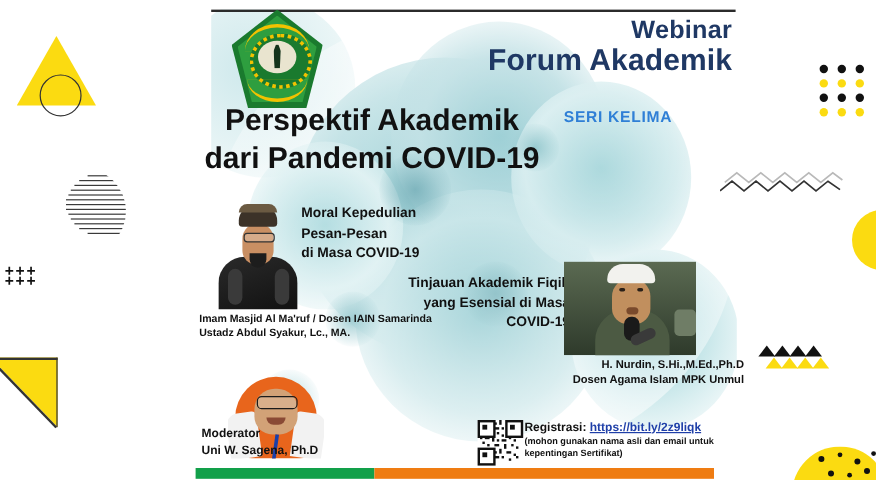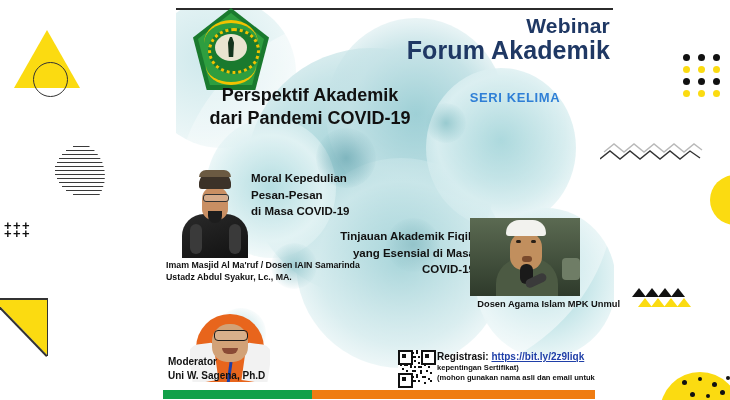--- a/index.html
+++ b/index.html
@@ -45,21 +45,21 @@
      font-size:21px;font-weight:700;color:#1f3864;letter-spacing:.2px;}
   .forum{position:absolute;left:368px;top:36px;width:242px;text-align:right;
      font-size:25px;font-weight:700;color:#1f3864;letter-spacing:.1px;}
   .datetime{position:absolute;left:368px;top:62px;width:242px;text-align:right;
      font-size:11.5px;font-weight:700;color:#111;}
   .seri{position:absolute;left:420px;top:90px;width:190px;text-align:center;
      font-size:13px;font-weight:700;color:#2f7fd6;letter-spacing:.6px;}
 
   
   .title{position:absolute;left:150px;top:84px;width:320px;text-align:center;z-index:4;
-     font-size:18px;font-weight:700;color:#111;line-height:1.28;}
+     font-size:25px;font-weight:700;color:#111;line-height:1.28;}
 
   
   .sp1-photo{position:absolute;left:182px;top:166px;width:66px;height:92px;z-index:4;overflow:hidden;}
   .sp1-cap{position:absolute;left:166px;top:260px;width:215px;z-index:4;
      font-size:8.8px;font-weight:700;color:#111;line-height:1.32;}
   .sp1-topic{position:absolute;left:251px;top:170px;width:160px;z-index:4;
      font-size:11.5px;font-weight:700;color:#111;line-height:1.45;}
 
   
   .sp2-photo{position:absolute;left:470px;top:218px;width:110px;height:78px;z-index:4;overflow:hidden;}
@@ -248,20 +248,21 @@
     <div class="ph" style="left:40px;top:14px;width:32px;height:38px;background:#c18f5e;border-radius:15px 15px 13px 13px;"></div>
     <div class="ph" style="left:36px;top:2px;width:40px;height:16px;background:#f2f2ee;border-radius:18px 18px 4px 4px;"></div>
     <div class="ph" style="left:46px;top:22px;width:5px;height:3px;background:#2a2018;border-radius:2px;"></div>
     <div class="ph" style="left:61px;top:22px;width:5px;height:3px;background:#2a2018;border-radius:2px;"></div>
     <div class="ph" style="left:52px;top:38px;width:10px;height:6px;background:#7a4a2c;border-radius:3px;"></div>
     <div class="ph" style="left:50px;top:46px;width:13px;height:20px;background:#1a1a1a;border-radius:6px;"></div>
     <div class="ph" style="left:55px;top:58px;width:22px;height:9px;background:#3a3a3a;border-radius:5px;transform:rotate(-25deg);"></div>
     <div class="ph" style="left:92px;top:40px;width:18px;height:22px;background:#6f7d66;border-radius:4px;"></div>
   </div>
   <div class="sp2-cap">
+    <div>H. Nurdin, S.Hi.,M.Ed.,Ph.D</div>
     <div>Dosen Agama Islam MPK Unmul</div>
   </div>
 
   <div class="mod-photo">
     <div class="ph" style="left:6px;top:14px;width:68px;height:68px;background:#e8651c;border-radius:34px 34px 14px 14px;"></div>
     <div class="ph" style="left:0px;top:44px;width:26px;height:38px;background:#f2f2f2;border-radius:10px 4px 0 0;transform:rotate(-8deg);"></div>
     <div class="ph" style="left:54px;top:44px;width:26px;height:38px;background:#f2f2f2;border-radius:4px 10px 0 0;transform:rotate(8deg);"></div>
     <div class="ph" style="left:22px;top:24px;width:36px;height:38px;background:#d2a277;border-radius:17px 17px 15px 15px;"></div>
     <div class="ph" style="left:24px;top:30px;width:32px;height:9px;border:1.4px solid #1b1b1b;border-radius:4px;background:rgba(255,255,255,.15);"></div>
     <div class="ph" style="left:32px;top:48px;width:16px;height:6px;background:#8a4a35;border-radius:0 0 8px 8px;"></div>
@@ -306,21 +307,21 @@
       <i style="left:20px;top:30px;width:2px;height:2px;"></i>
     <i style="left:26px;top:32px;width:2px;height:2px;"></i>
       <i style="left:32px;top:30px;width:2px;height:2px;"></i>
   </div>
   <div class="reg">
     <div class="reg-line1">
       <span>Registrasi:</span>
       <span class="url">https://bit.ly/2z9liqk</span>
     </div>
     <div class="reg-note">
+      <div>(mohon gunakan nama asli dan email untuk</div>
       <div>kepentingan Sertifikat)</div>
-      <div>(mohon gunakan nama asli dan email untuk</div>
     </div>
   </div>
 
   <div class="bar-green"></div>
   <div class="bar-orange"></div>
 
 </div>
 
 </body></html>

